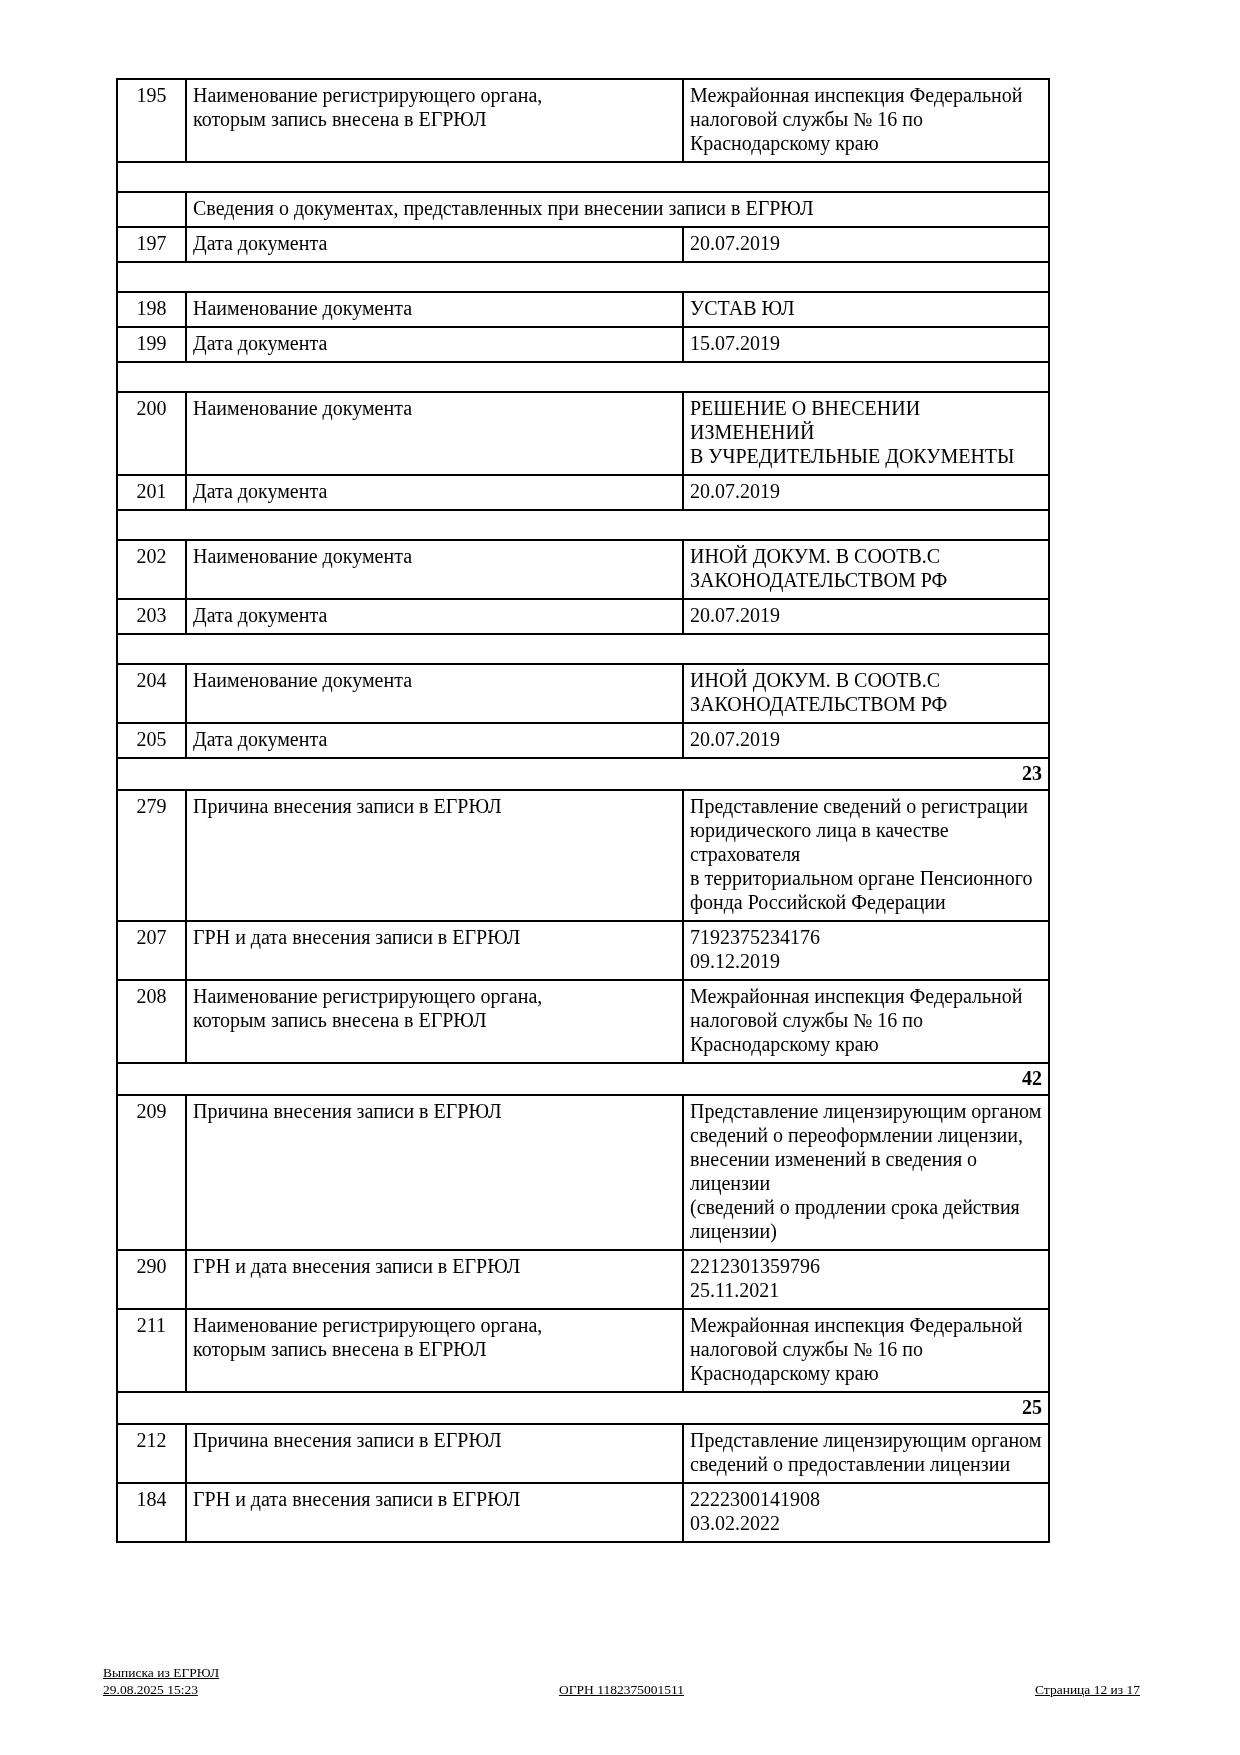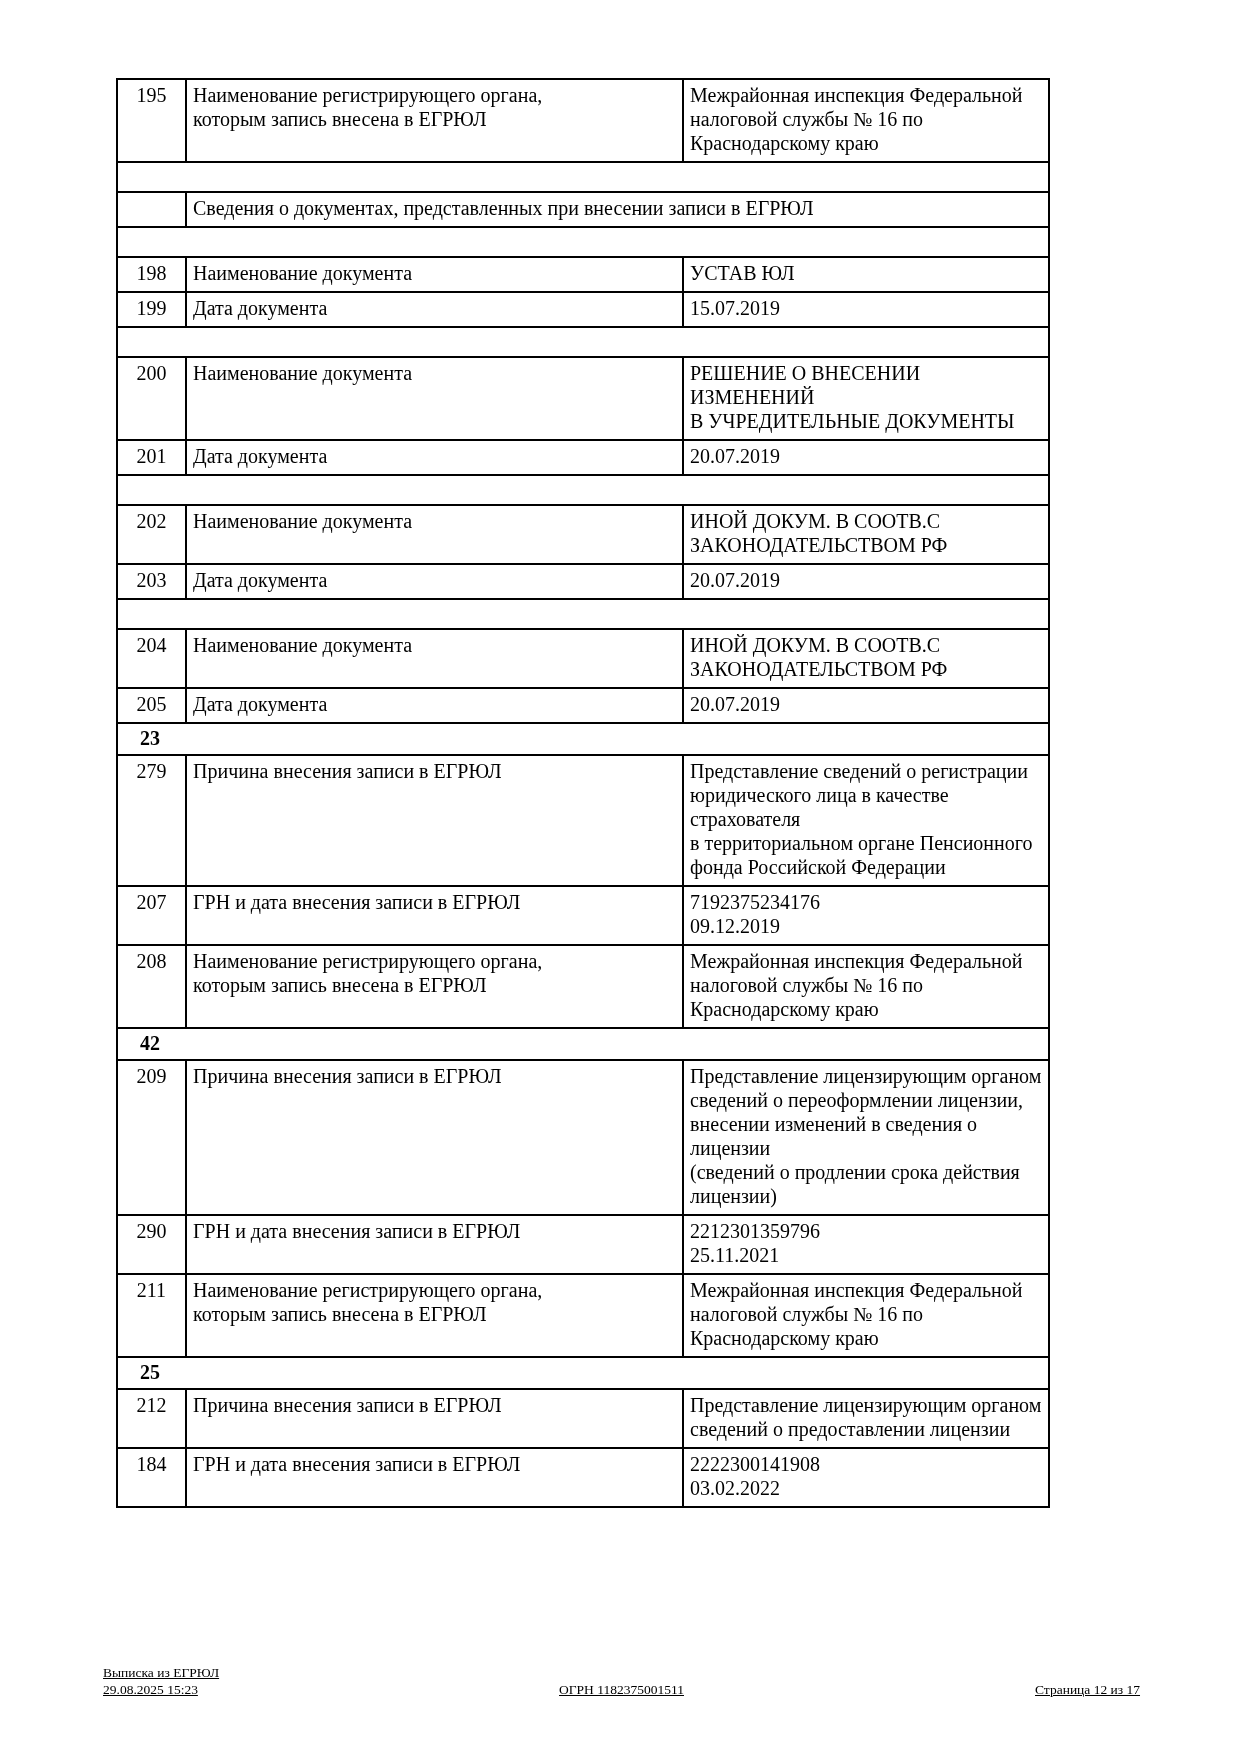--- a/index.html
+++ b/index.html
@@ -39,21 +39,21 @@
   .registry-table td.cell-value,
   .registry-table td.cell-section-text {
     white-space: pre-line;
     word-wrap: break-word;
   }
   .registry-table tr.row-spacer td {
     height: 28px;
     padding: 0;
   }
   .registry-table tr.row-section-num td {
-    text-align: left;
+    text-align: right;
     font-weight: bold;
     padding: 2px 6px 4px 22px;
     border-radius: 14px;
   }
   .page-footer {
     position: absolute;
     left: 103px;
     top: 1664px;
     width: 1037px;
     display: flex;
@@ -84,20 +84,25 @@
 налоговой службы № 16 по
 Краснодарскому краю</td>
       </tr>
       <tr class="row-spacer">
         <td class="cell-spacer" colspan="3"></td>
       </tr>
       <tr class="row-section-text">
         <td class="cell-num"></td>
         <td class="cell-section-text" colspan="2">Сведения о документах, представленных при внесении записи в ЕГРЮЛ</td>
       </tr>
+      <tr class="row-data">
+        <td class="cell-num">197</td>
+        <td class="cell-label">Дата документа</td>
+        <td class="cell-value">20.07.2019</td>
+      </tr>
       <tr class="row-spacer">
         <td class="cell-spacer" colspan="3"></td>
       </tr>
       <tr class="row-data">
         <td class="cell-num">198</td>
         <td class="cell-label">Наименование документа</td>
         <td class="cell-value">УСТАВ ЮЛ</td>
       </tr>
       <tr class="row-data">
         <td class="cell-num">199</td>

